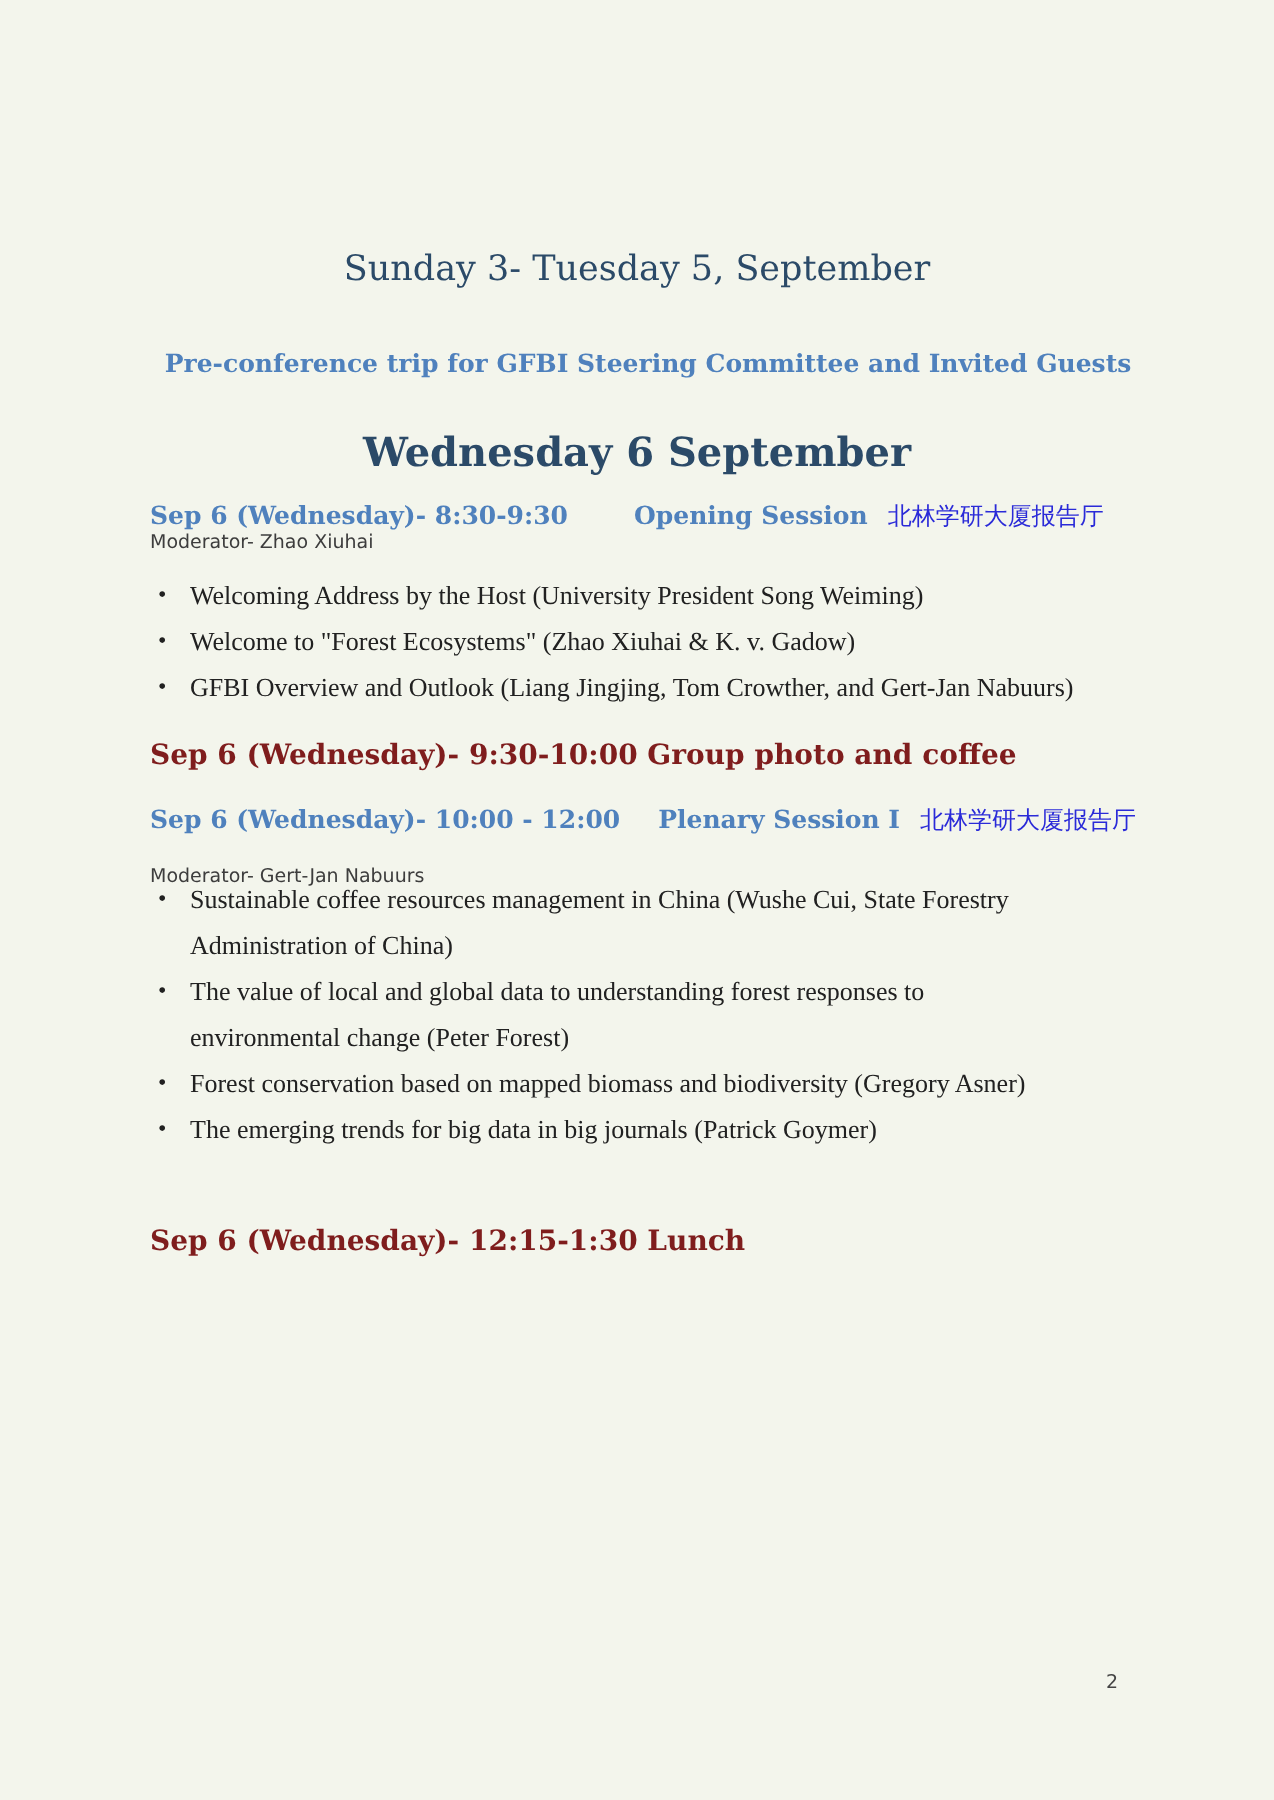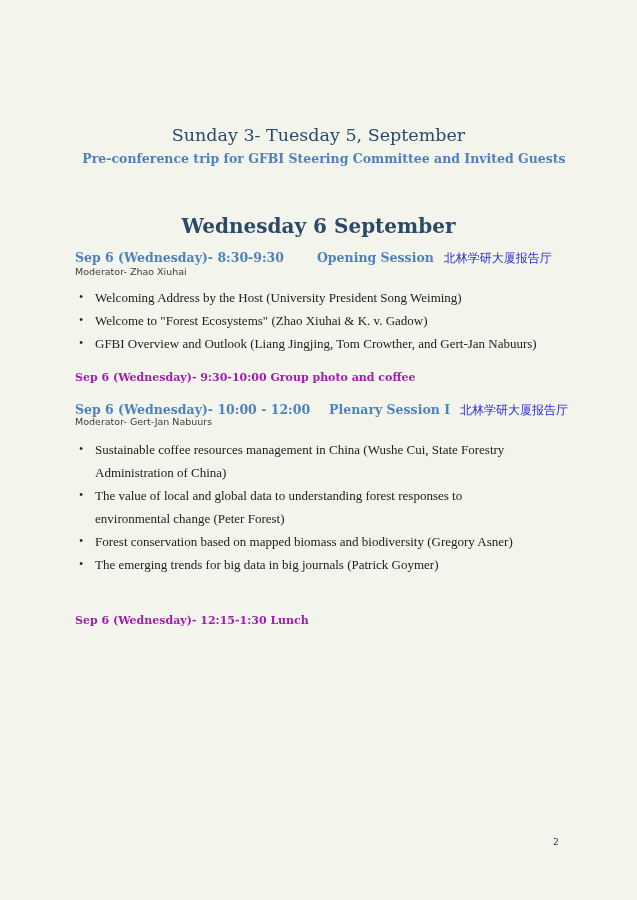--- a/index.html
+++ b/index.html
@@ -18,21 +18,21 @@
 
   .doc-title {
     top: 124px;
     font-family: "DejaVu Serif", serif;
     font-weight: normal;
     font-size: 17.5px;
     line-height: 22px;
     color: #2b4a68;
   }
   .doc-subtitle {
-    top: 151px;
+    top: 174px;
     font-family: "DejaVu Serif", serif;
     font-weight: bold;
     font-size: 12.5px;
     line-height: 16px;
     color: #4f81bd;
     padding-left: 11px;
   }
   .day-heading {
     top: 216px;
     font-family: "DejaVu Serif", serif;
@@ -62,21 +62,21 @@
     margin-left: 10px;
   }
   .moderator {
     left: 75px;
     font-family: "DejaVu Sans", sans-serif;
     font-size: 9.5px;
     line-height: 12px;
     color: #3d3d3d;
   }
   .moderator-1 { top: 266px; }
-  .moderator-2 { top: 416px; }
+  .moderator-2 { top: 433px; }
 
   ul.agenda {
     left: 75px;
     margin: 0;
     padding: 0;
     list-style: none;
     font-size: 13px;
     color: #212121;
   }
   .agenda-1 { top: 286px; width: 490px; }
@@ -94,23 +94,23 @@
     top: 0;
     font-size: 12px;
     color: #212121;
   }
   ul.agenda li b { font-weight: normal; }
 
   .break-heading {
     left: 75px;
     font-family: "DejaVu Serif", serif;
     font-weight: bold;
-    font-size: 11px;
+    font-size: 14px;
     line-height: 16px;
-    color: #a21caf;
+    color: #7f1d1d;
     white-space: nowrap;
   }
   .break-1 { top: 370px; }
   .break-2 { top: 613px; }
 
   .page-number {
     top: 836px;
     left: 553px;
     font-family: "DejaVu Sans", sans-serif;
     font-size: 9.5px;

